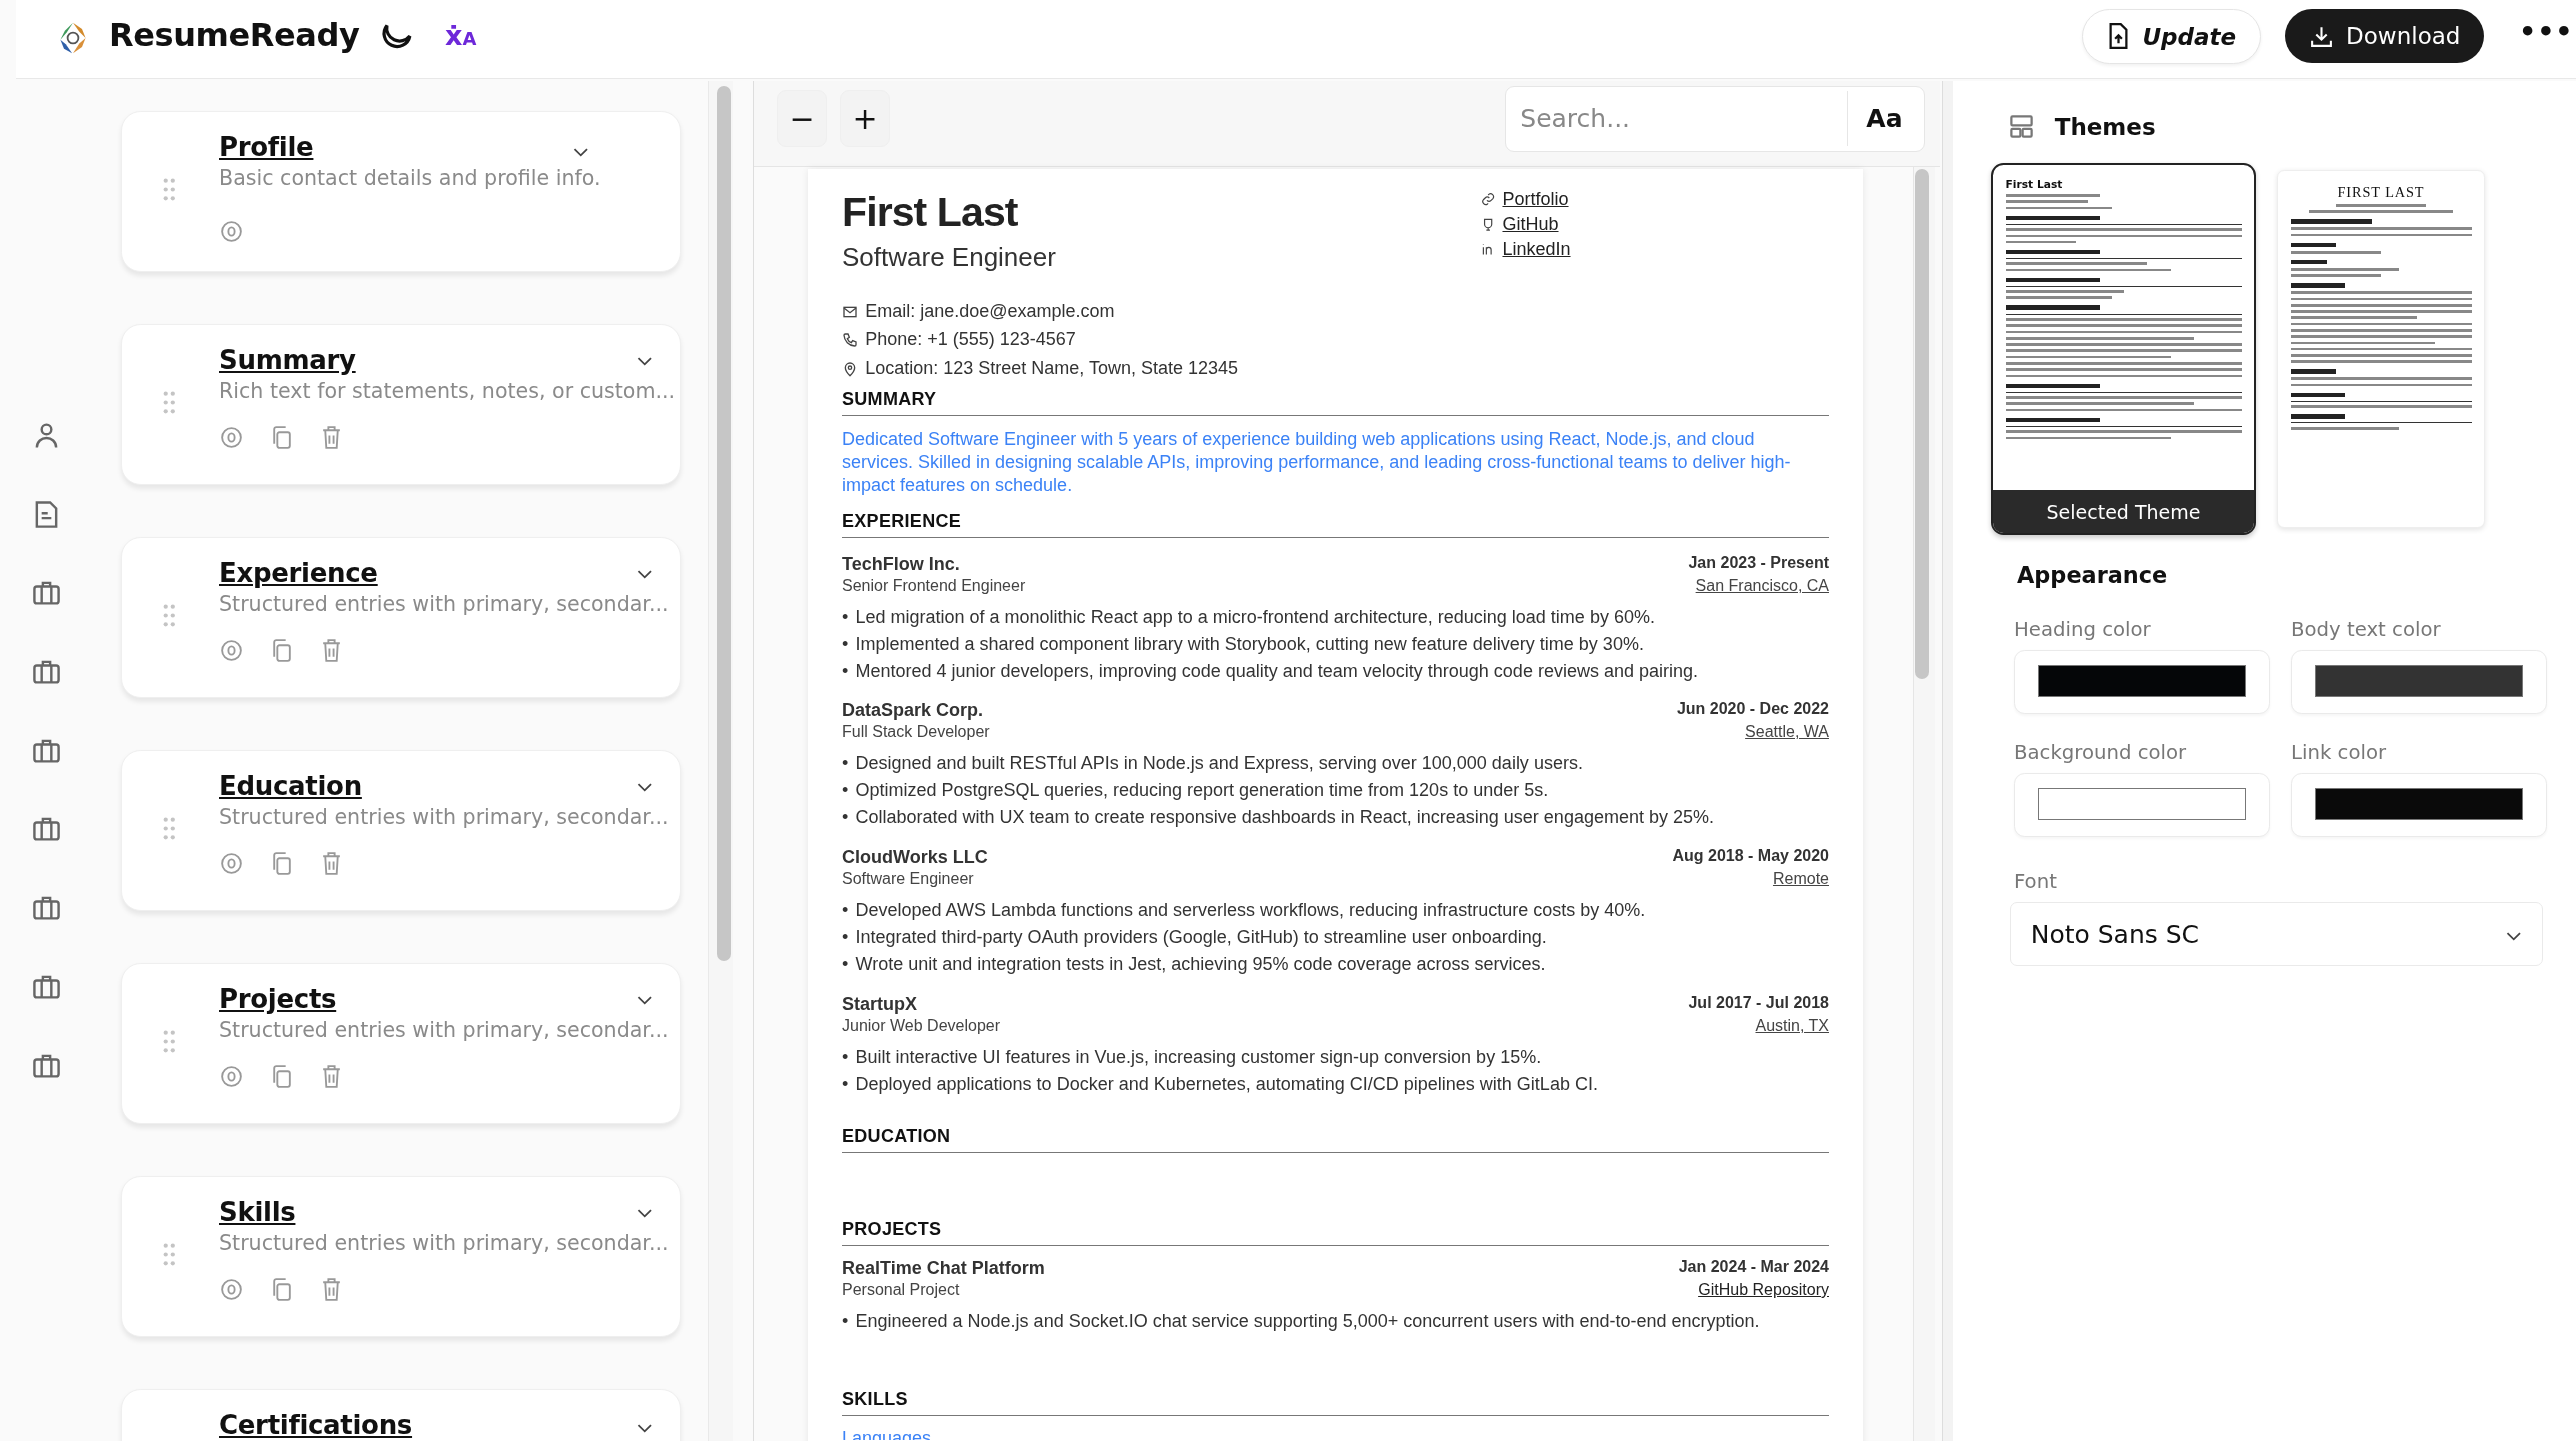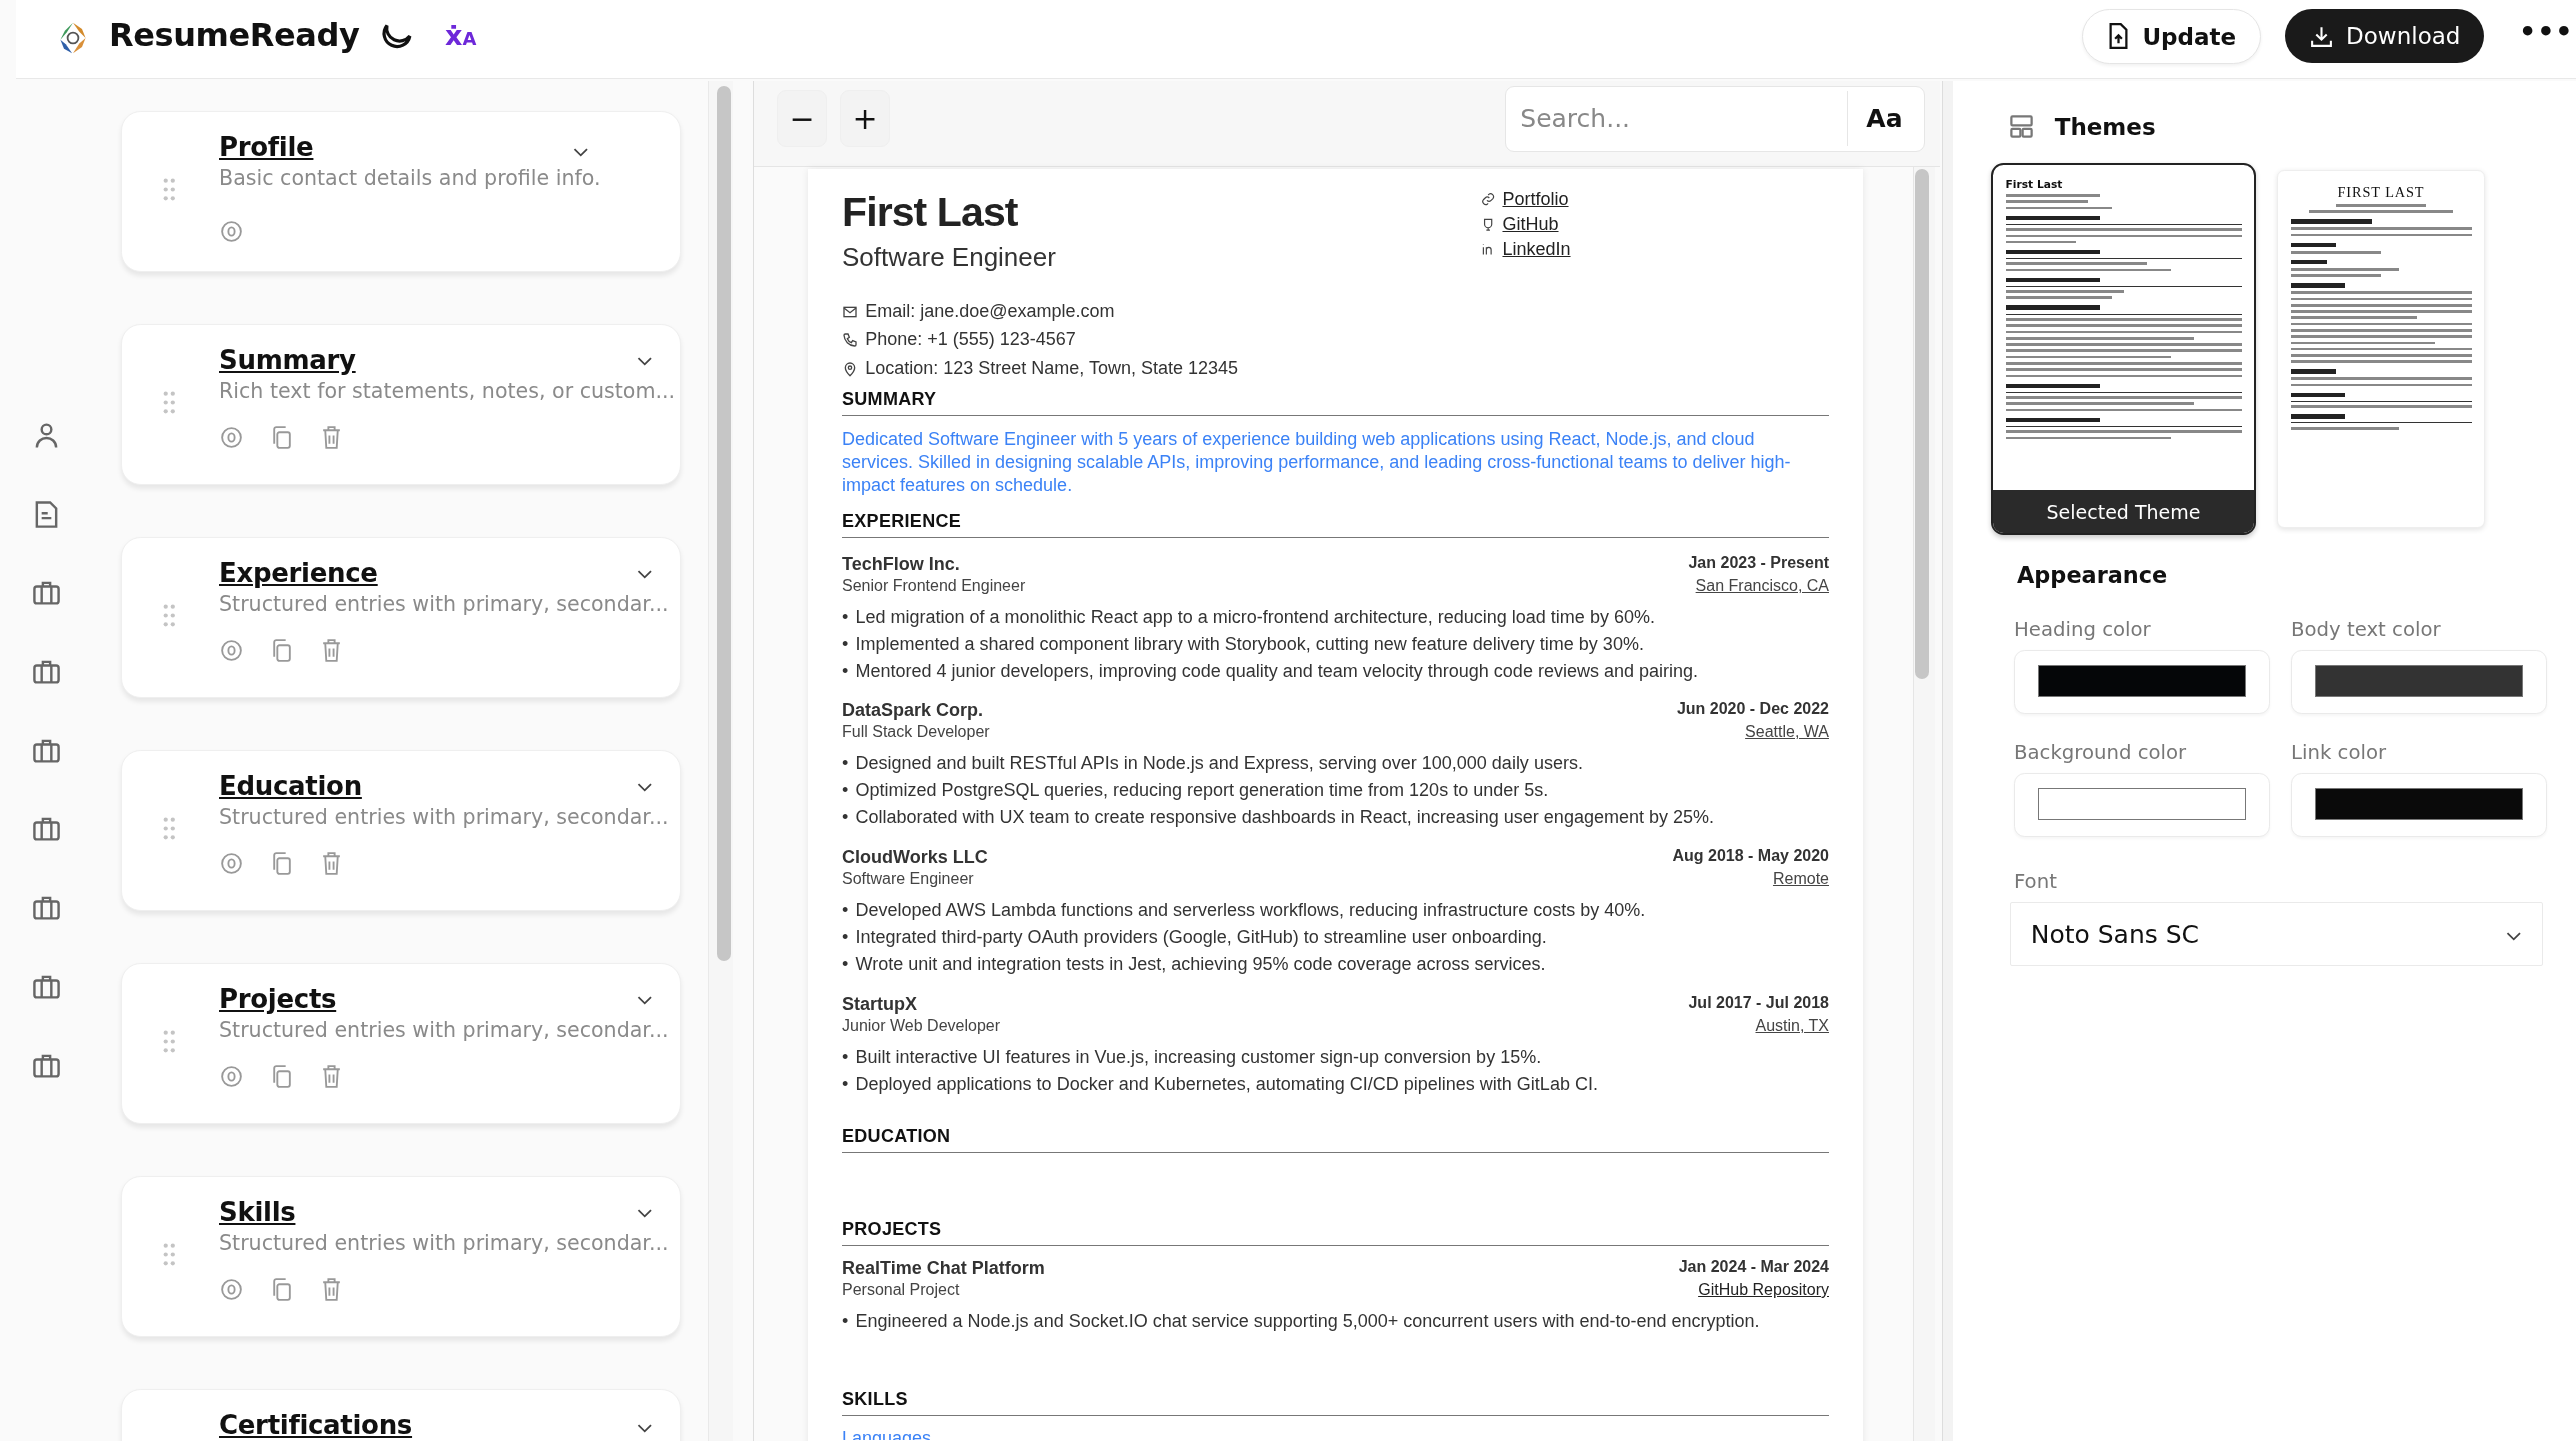--- a/index.html
+++ b/index.html
@@ -4,21 +4,21 @@
 <style>
   * { box-sizing: border-box; margin: 0; padding: 0; }
   html, body { width: 2576px; height: 1442px; overflow: hidden; background: #fafafa; font-family: "DejaVu Sans", sans-serif; color: #111; }
 
   
   .topbar { position: absolute; left: 16px; top: 0; width: 2576px; height: 79px; background: #fff; border-bottom: 1.8px solid #e8e8e8; display: flex; align-items: center; }
   .logo { position: absolute; left: 39px; top: 19.7px; width: 36px; height: 36px; }
   .app-title { position: absolute; left: 93px; top: 16px; font-size: 32px; font-weight: bold; letter-spacing: -0.4px; color: #111; }
   .moon { position: absolute; left: 361px; top: 18px; width: 39px; height: 39px; }
   .translate { position: absolute; left: 429px; top: 19.7px; font-size: 27px; font-weight: bold; color: #6d28d9; }
-  .btn-update { position: absolute; left: 2066px; top: 9px; width: 179px; height: 55px; border-radius: 28px; border: 1.8px solid #e5e5e5; background: #fff; display: flex; align-items: center; justify-content: center; gap: 12.5px; font-size: 23px; font-weight: bold; box-shadow: 0 1.8px 3.6px rgba(0,0,0,0.06); }
+  .btn-update { position: absolute; left: 2066px; top: 9px; width: 179px; height: 55px; border-radius: 28px; border: 1.8px solid #e5e5e5; background: #fff; display: flex; align-items: center; justify-content: center; gap: 12.5px; font-size: 23px; font-weight: bold; box-shadow: 0 1.8px 3.6px rgba(0,0,0,0.06); font-style: italic; }
   .btn-download { position: absolute; left: 2269px; top: 9px; width: 199px; height: 54px; border-radius: 27px; background: #1a1a1a; color: #fff; display: flex; align-items: center; justify-content: center; gap: 12.5px; font-size: 23px; }
   .more { position: absolute; left: 2503px; top: 16px; font-size: 27px; font-weight: bold; letter-spacing: 0.9px; }
 
   
   .rail { position: absolute; left: 0; top: 81px; width: 98px; height: 1361px; }
   .rail-icon { position: absolute; left: 32px; width: 29px; height: 29px; }
 
   
   .sections { position: absolute; left: 98px; top: 81px; width: 610px; height: 1361px; overflow: hidden; }
   .card { position: absolute; left: 23px; width: 560px; height: 161px; background: #fff; border: 1.8px solid #efefef; border-radius: 19.7px; box-shadow: 0 3.6px 5.4px rgba(0,0,0,0.08); }
@@ -75,21 +75,21 @@
   .mini .h { height: 4.5px; background: #222; margin: 6.3px 0 3.6px; width: 40%; }
   .mini .rule { height: 0.9px; background: #333; margin-bottom: 3.6px; }
   .sel-band { position: absolute; left: 0; bottom: 0; width: 100%; height: 43px; background: #2a2a2a; color: #fff; font-size: 19px; display: flex; align-items: center; justify-content: center; }
   .mini-name { font-size: 10.7px; font-weight: bold; color: #111; }
   .mini-name-serif { font-family: "Liberation Serif", serif; font-size: 14.3px; text-align: center; color: #111; letter-spacing: 0.9px; }
 
   .appearance-h { position: absolute; left: 64px; top: 481px; font-size: 22.4px; font-weight: bold; }
   .field-label { position: absolute; font-size: 19.7px; color: #777; }
   .color-box { position: absolute; width: 256px; height: 64px; border: 1.8px solid #eaeaea; border-radius: 10.7px; background: #fff; box-shadow: 0 1.8px 2.7px rgba(0,0,0,0.04); }
   .color-box .sw { position: absolute; left: 23px; top: 14.3px; width: 208px; height: 32px; border: 1.8px solid #777; }
-  .font-select { position: absolute; left: 57px; top: 821px; width: 533px; height: 64px; border: 1.8px solid #eaeaea; border-radius: 2px; background: #fff; display: flex; align-items: center; padding-left: 19.7px; font-size: 25px; color: #111; }
+  .font-select { position: absolute; left: 57px; top: 821px; width: 533px; height: 64px; border: 1.8px solid #eaeaea; border-radius: 7px; background: #fff; display: flex; align-items: center; padding-left: 19.7px; font-size: 25px; color: #111; }
   .font-select svg { position: absolute; right: 18px; top: 21.5px; width: 21.5px; height: 21.5px; }
 </style>
 </head>
 <body>
 
 <div class="topbar">
   <svg class="logo" viewBox="0 0 40 40">
     <path d="M20 3 L11 12 L6 22 L13 14 Z" fill="#3f9a5c"></path>
     <path d="M20 3 L30 10 L34 20 L27 13 Z" fill="#d38b2c"></path>
     <path d="M6 22 L10 32 L19 37 L12 27 Z" fill="#2f5fa8"></path>

